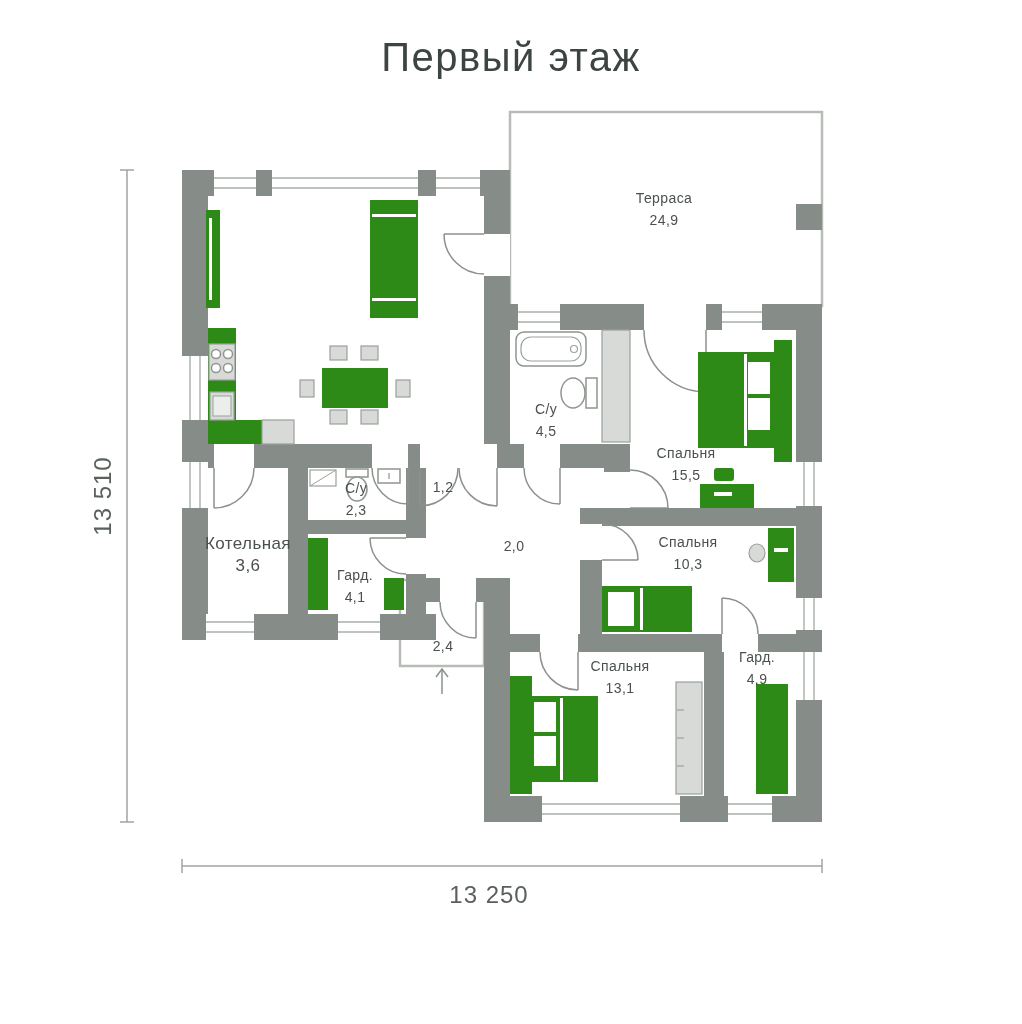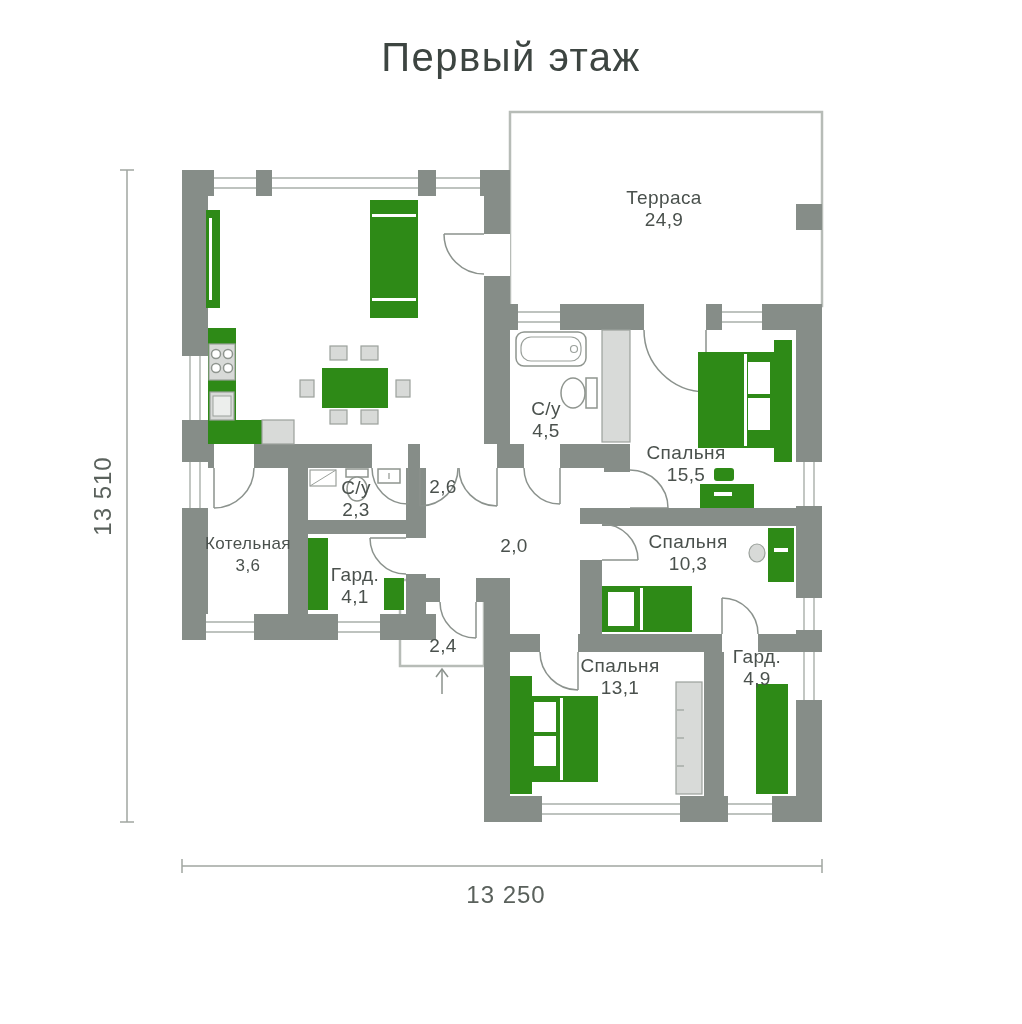--- a/index.html
+++ b/index.html
@@ -12,21 +12,21 @@
   .appl{fill:var(--appliance,#D8DAD8);stroke:#9BA19C;stroke-width:1.2;}
   .fixture{fill:#ffffff;stroke:#8F958F;stroke-width:1.5;}
   .winline{stroke:#A9AFAA;stroke-width:1.4;}
   .door{stroke:#8B928D;stroke-width:1.5;fill:none;}
   .thinoutline{fill:#ffffff;stroke:#B7BCB7;stroke-width:2.5;}
   .dimline{stroke:#A0A6A1;stroke-width:1.5;}
   .pillowline{fill:#ffffff;}
   .title{position:absolute;left:511px;top:57px;transform:translate(-50%,-50%);
          font-size:40px;letter-spacing:1.5px;color:#3D4541;font-weight:400;white-space:nowrap;}
   .rlabel{position:absolute;transform:translate(-50%,-50%);text-align:center;
-          font-size:19px;line-height:22px;color:#4A514D;letter-spacing:0.4px;white-space:nowrap;}
+          font-size:14px;line-height:22px;color:#4A514D;letter-spacing:0.4px;white-space:nowrap;}
   .rlabel.small{font-size:17px;text-align:center;}
   .dimlabel{position:absolute;transform:translate(-50%,-50%);font-size:24px;color:#5A615C;
             letter-spacing:1px;white-space:nowrap;}
   .dimlabel.vert{transform:translate(-50%,-50%) rotate(-90deg);}
 </style>
 </head>
 <body>
 
 <div id="stage">
 
@@ -312,21 +312,21 @@
   </div>
   <div class="rlabel" style="left:686px;top:464px;">
     <div>Спальня</div>
       <div>15,5</div>
   </div>
   <div class="rlabel" style="left:356px;top:499px;">
     <div>С/у</div>
       <div>2,3</div>
   </div>
   <div class="rlabel" style="left:443px;top:487px;">
-    <div>2,6</div>
+    <div>1,2</div>
   </div>
   <div class="rlabel small" style="left:248px;top:555px;">
     <div>Котельная</div>
       <div>3,6</div>
   </div>
   <div class="rlabel" style="left:355px;top:586px;">
     <div>Гард.</div>
       <div>4,1</div>
   </div>
   <div class="rlabel" style="left:483px;top:546px;margin-left:31px;">
@@ -342,15 +342,15 @@
   <div class="rlabel" style="left:620px;top:677px;">
     <div>Спальня</div>
       <div>13,1</div>
   </div>
   <div class="rlabel" style="left:757px;top:668px;">
     <div>Гард.</div>
       <div>4,9</div>
   </div>
 
   <div class="dimlabel vert" style="left:103px;top:496px;">13 510</div>
-  <div class="dimlabel" style="left:506px;top:895px;">13 250</div>
+  <div class="dimlabel" style="left:489px;top:895px;">13 250</div>
 
 </div>
 
 </body></html>

